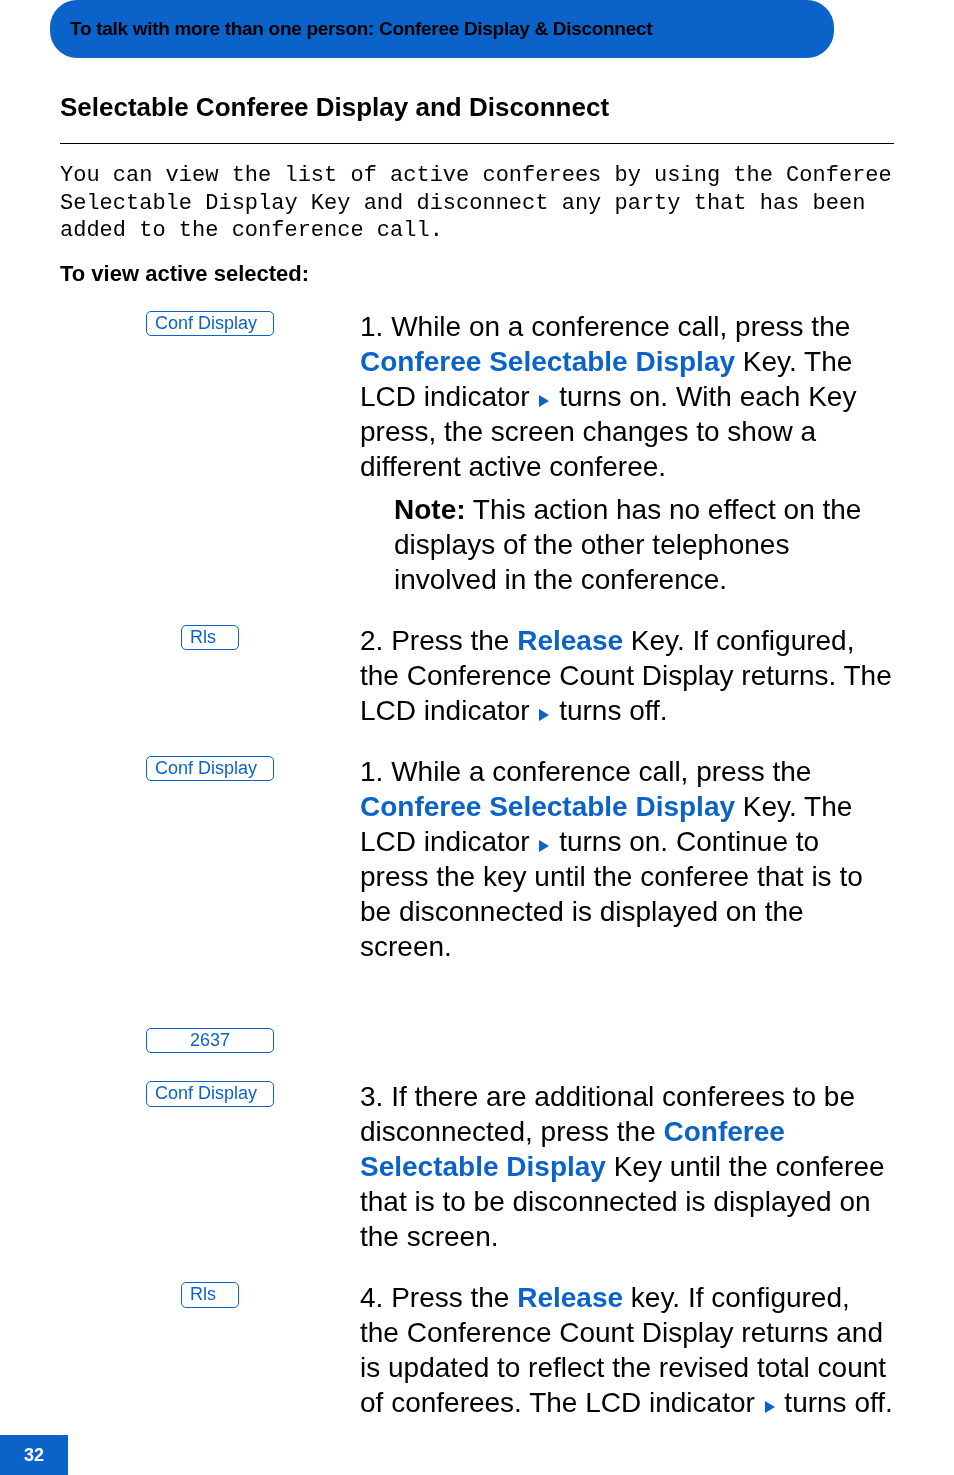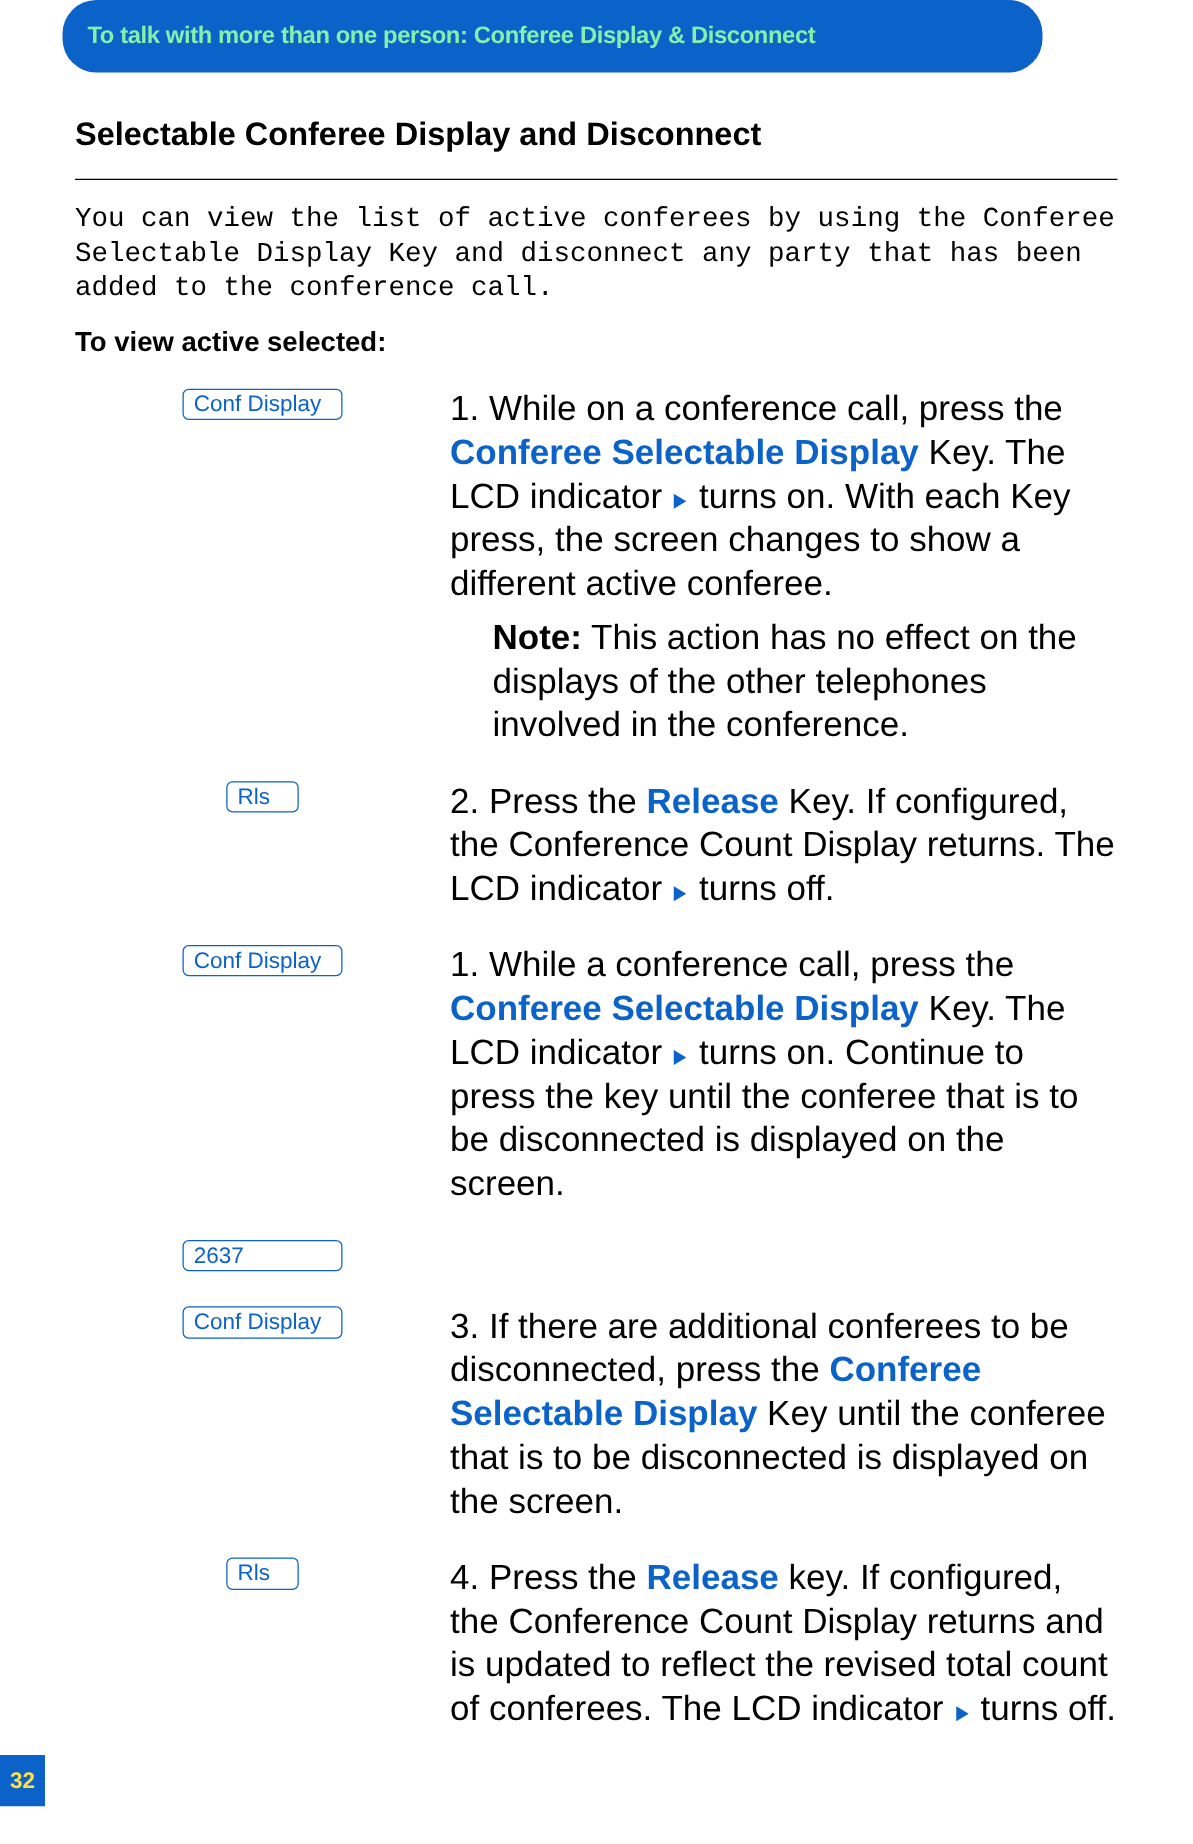--- a/index.html
+++ b/index.html
@@ -11,21 +11,21 @@
   }
   .page {
     width: 954px;
     min-height: 1475px;
     position: relative;
     box-sizing: border-box;
     padding: 0 60px 60px 60px;
   }
   .header-band {
     background: #0b63c9;
-    color: #86efac;
+    color: #000000;
     font-weight: bold;
     font-size: 19px;
     padding: 18px 20px 18px 20px;
     margin-left: -10px;
     margin-right: 60px;
     letter-spacing: -0.3px;
     border-radius: 27px;
   }
   .section-title {
     font-size: 26px;
@@ -79,42 +79,44 @@
     text-align: left;
   }
   .key-btn.wide {
     min-width: 110px;
   }
   .key-btn.small {
     min-width: 40px;
   }
   .key-btn.num {
     min-width: 110px;
+    text-align: center;
+    margin-top: 36px;
   }
   .bold { font-weight: bold; }
   .blue-bold { font-weight: bold; color: #0b63c9; }
   .indicator {
     display: inline-block;
     width: 0;
     height: 0;
     border-top: 6px solid transparent;
     border-bottom: 6px solid transparent;
     border-left: 10px solid #0b63c9;
     vertical-align: -1px;
     margin: 0 2px;
   }
   .page-number-tab {
     position: absolute;
     left: 0;
     bottom: 30px;
     background: #0b63c9;
-    color: #fde047;
+    color: #ffffff;
     font-weight: bold;
     font-size: 18px;
-    padding: 10px 8px;
+    padding: 10px 24px;
   }
 </style>
 </head>
 <body>
 
 <div class="page">
 
   <div class="header-band">To talk with more than one person: Conferee Display &amp; Disconnect</div>
 
   <div class="section-title">Selectable Conferee Display and Disconnect</div>

